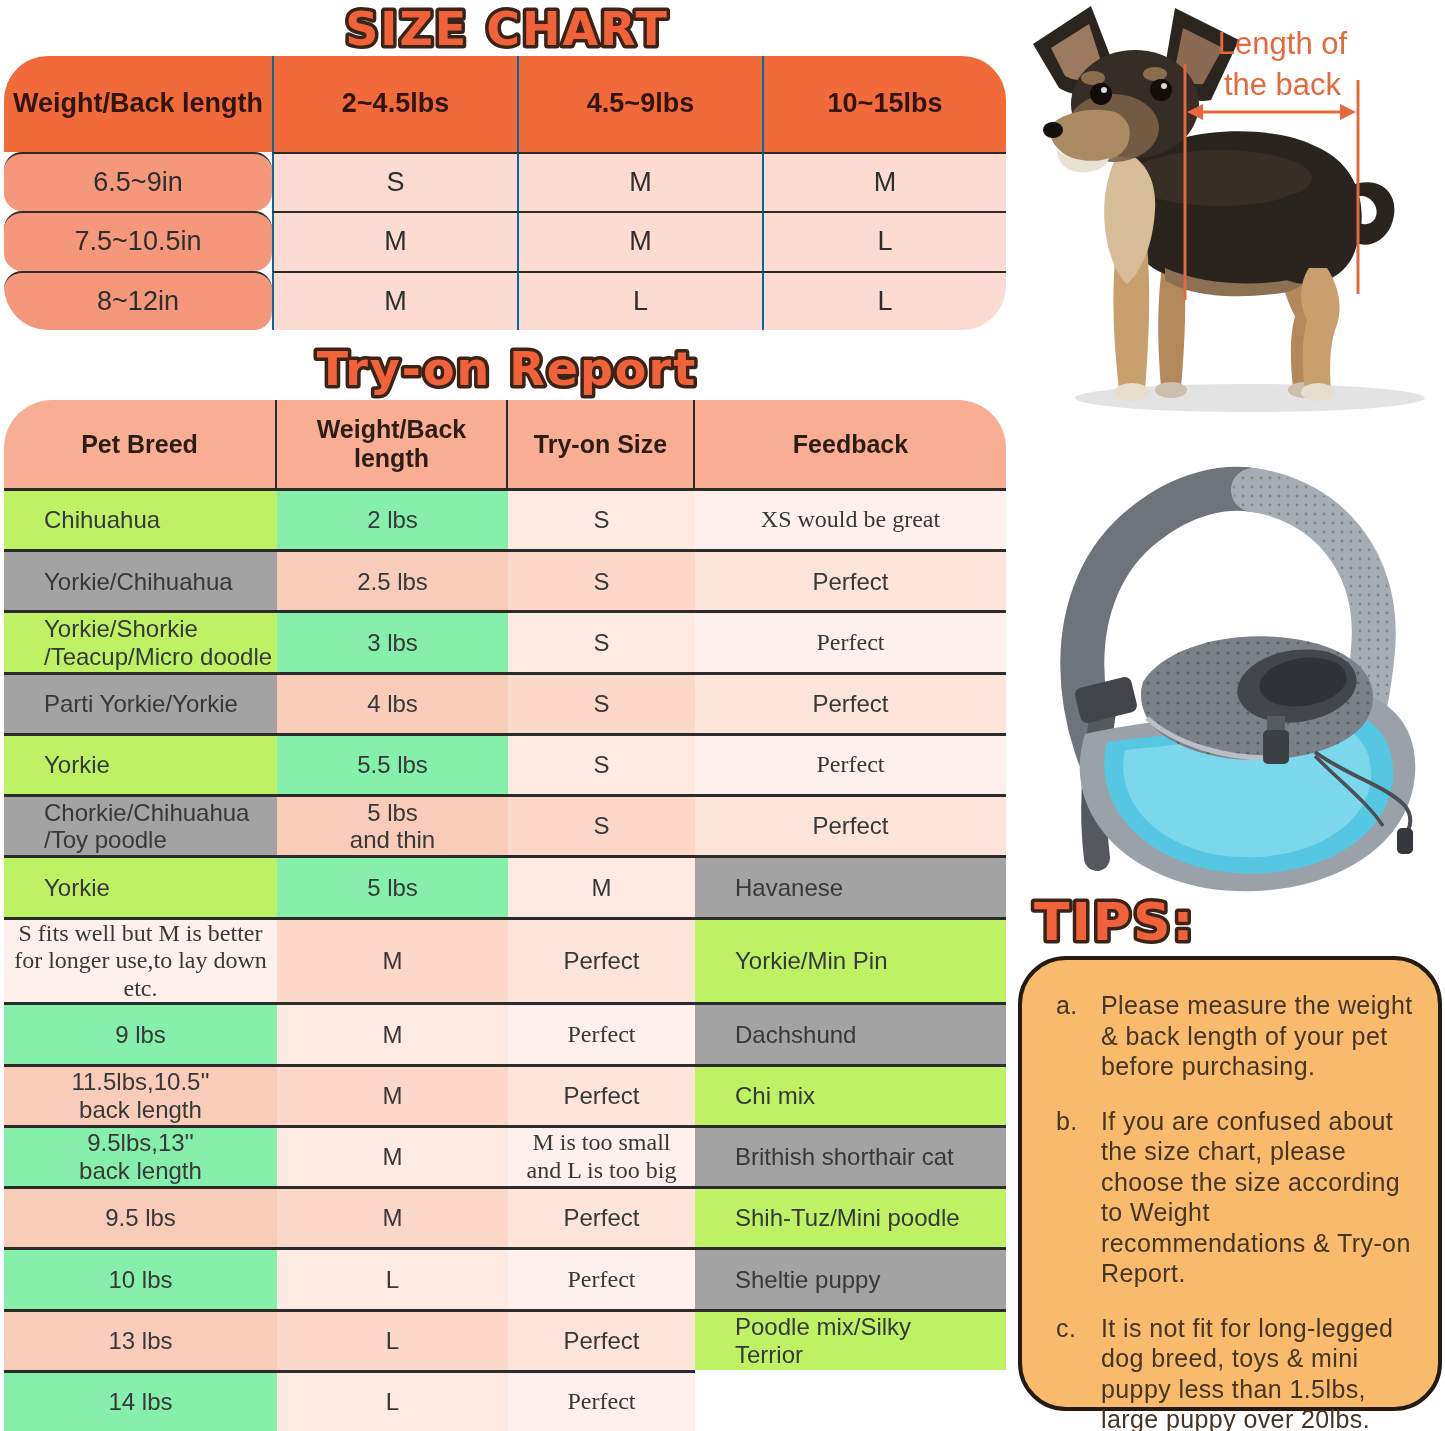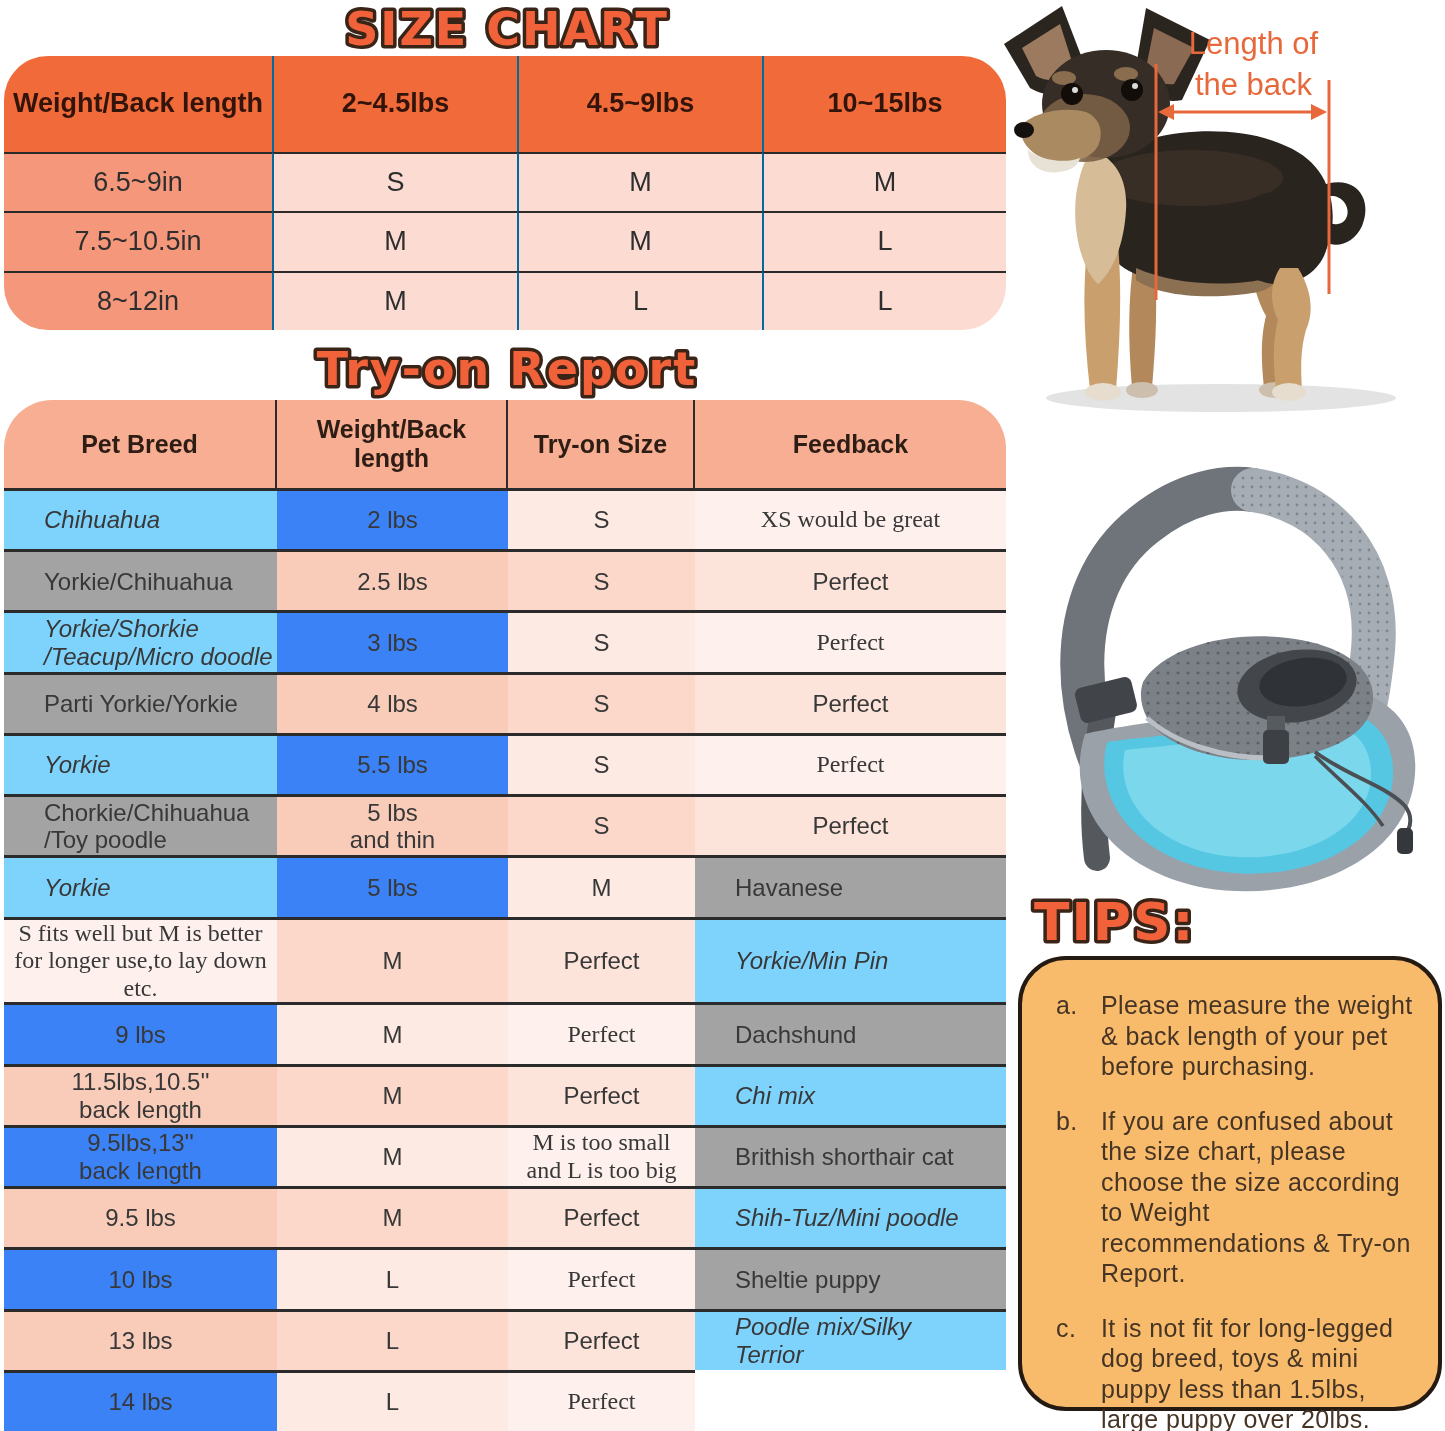--- a/index.html
+++ b/index.html
@@ -17,42 +17,42 @@
   
   .sc-table{position:absolute;left:4px;top:56px;width:1002px;height:274px;
             display:grid;grid-template-columns:268px 245px 245px 244px;
             grid-template-rows:96px repeat(3,1fr);
             border-radius:44px;overflow:hidden;}
   .sc-cell{display:flex;align-items:center;justify-content:center;text-align:center;
            font-size:27px;color:#2e2e2e;border-top:2px solid #2b2b2b;border-left:2px solid #0369a1;
            white-space:pre-line;line-height:1.15;}
   .sc-cell.c0{border-left:none;}
   .sc-head{border-top:none;background:#f16b3a;font-weight:bold;color:#33140a;}
-  .sc-label{background:#f5977a;}
+  .sc-label{background:#f5977a;border-radius:18px;}
   .sc-val{background:#fbdbd2;}
 
   
   .tr-table{position:absolute;left:4px;top:400px;width:1002px;height:1031px;
             display:grid;grid-template-columns:273px 231px 187px 311px;
             grid-template-rows:88px repeat(15,1fr);
             border-radius:48px 48px 0 0;overflow:hidden;}
   .tr-cell{display:flex;align-items:center;justify-content:center;text-align:center;
            font-size:24px;color:#383838;border-top:3px solid #2b2b2b;
            white-space:pre-line;line-height:1.15;}
   .tr-cell.tc0{justify-content:flex-start;text-align:left;padding-left:40px;}
   .tr-head{border-top:none;background:#f8ae92;font-weight:bold;font-size:25px;color:#2e1d14;
            justify-content:center !important;text-align:center !important;padding-left:0 !important;}
   .tr-head.tc0,.tr-head.tc1,.tr-head.tc2{border-right:2px solid #2b2b2b;}
-  .row-light.tc0{background:#7dd3fc;font-style:italic;} .row-light.tc1{background:#3b82f6;}
+  .row-light.tc0{background:#bef264;} .row-light.tc1{background:#86efac;}
   .row-light.tc2{background:#fdeae3;} .row-light.tc3{background:#fef1ed;font-family:Liberation Serif, serif;}
   .row-dark.tc0{background:#a3a3a3;}  .row-dark.tc1{background:#f9ccba;}
   .row-dark.tc2{background:#fbd8ca;}  .row-dark.tc3{background:#fce4da;}
 
   
-  .dog-wrap{position:absolute;left:976px;top:0;width:440px;height:418px;}
+  .dog-wrap{position:absolute;left:1005px;top:0;width:440px;height:418px;}
   .annot{position:absolute;left:180px;top:24px;width:195px;text-align:center;
          font-size:31px;color:#e7683a;line-height:1.32;white-space:pre-line;}
   .bag-svg{position:absolute;left:1015px;top:430px;}
   .tips-box{position:absolute;left:1018px;top:956px;width:424px;height:455px;
             box-sizing:border-box;background:#f8bb6c;border:4px solid #241a12;border-radius:48px;
             padding:30px 14px 14px 34px;}
   .tip-item{display:flex;gap:9px;margin-bottom:24px;font-size:25px;color:#463424;
             line-height:1.22;letter-spacing:0.4px;}
   .tip-label{width:36px;flex:none;}
   .tip-text{flex:1;padding-right:6px;}

